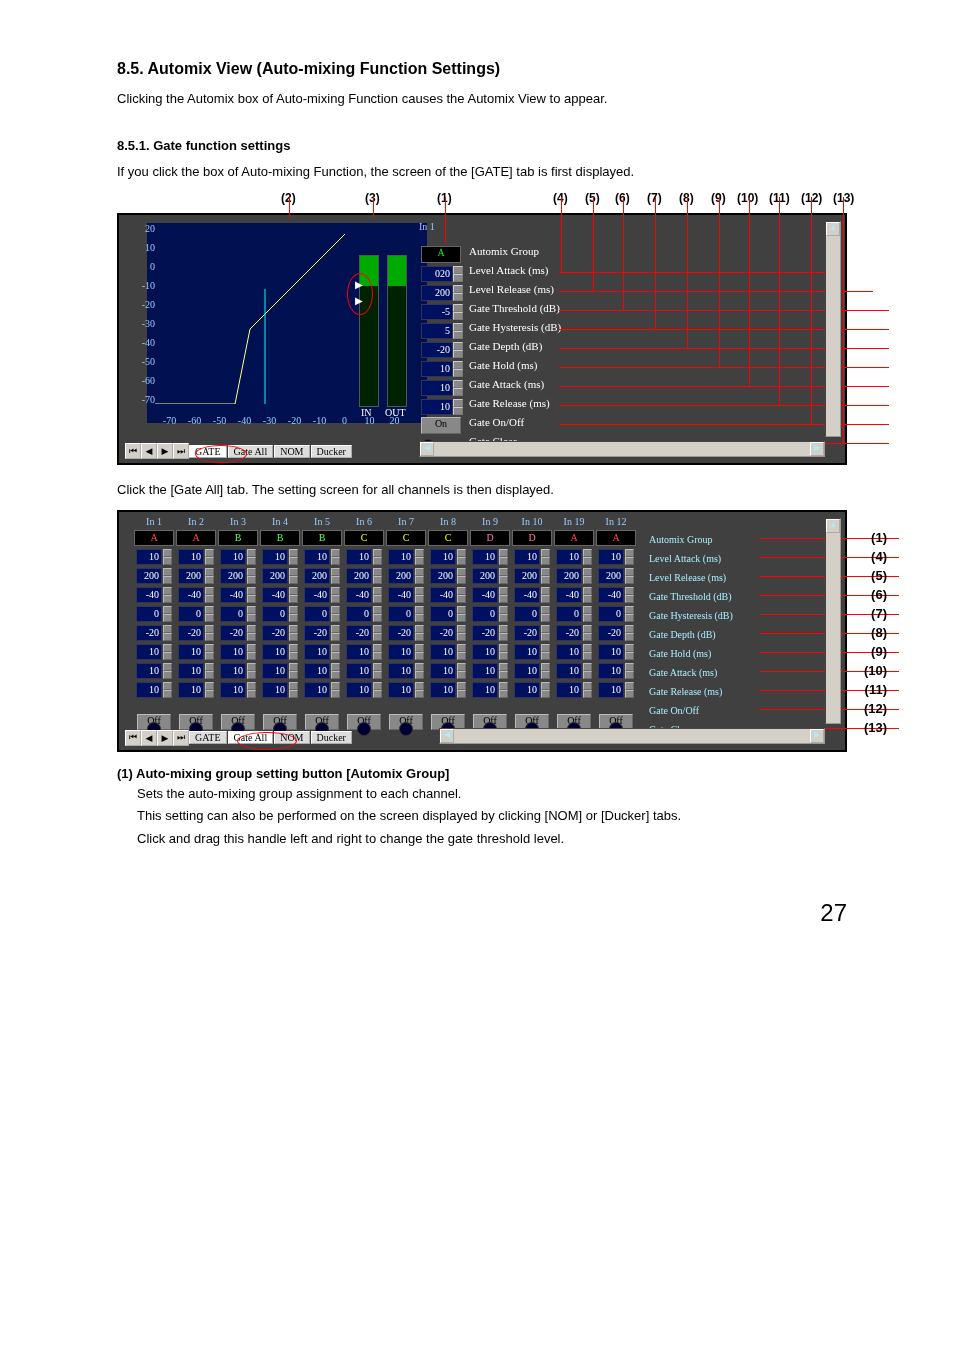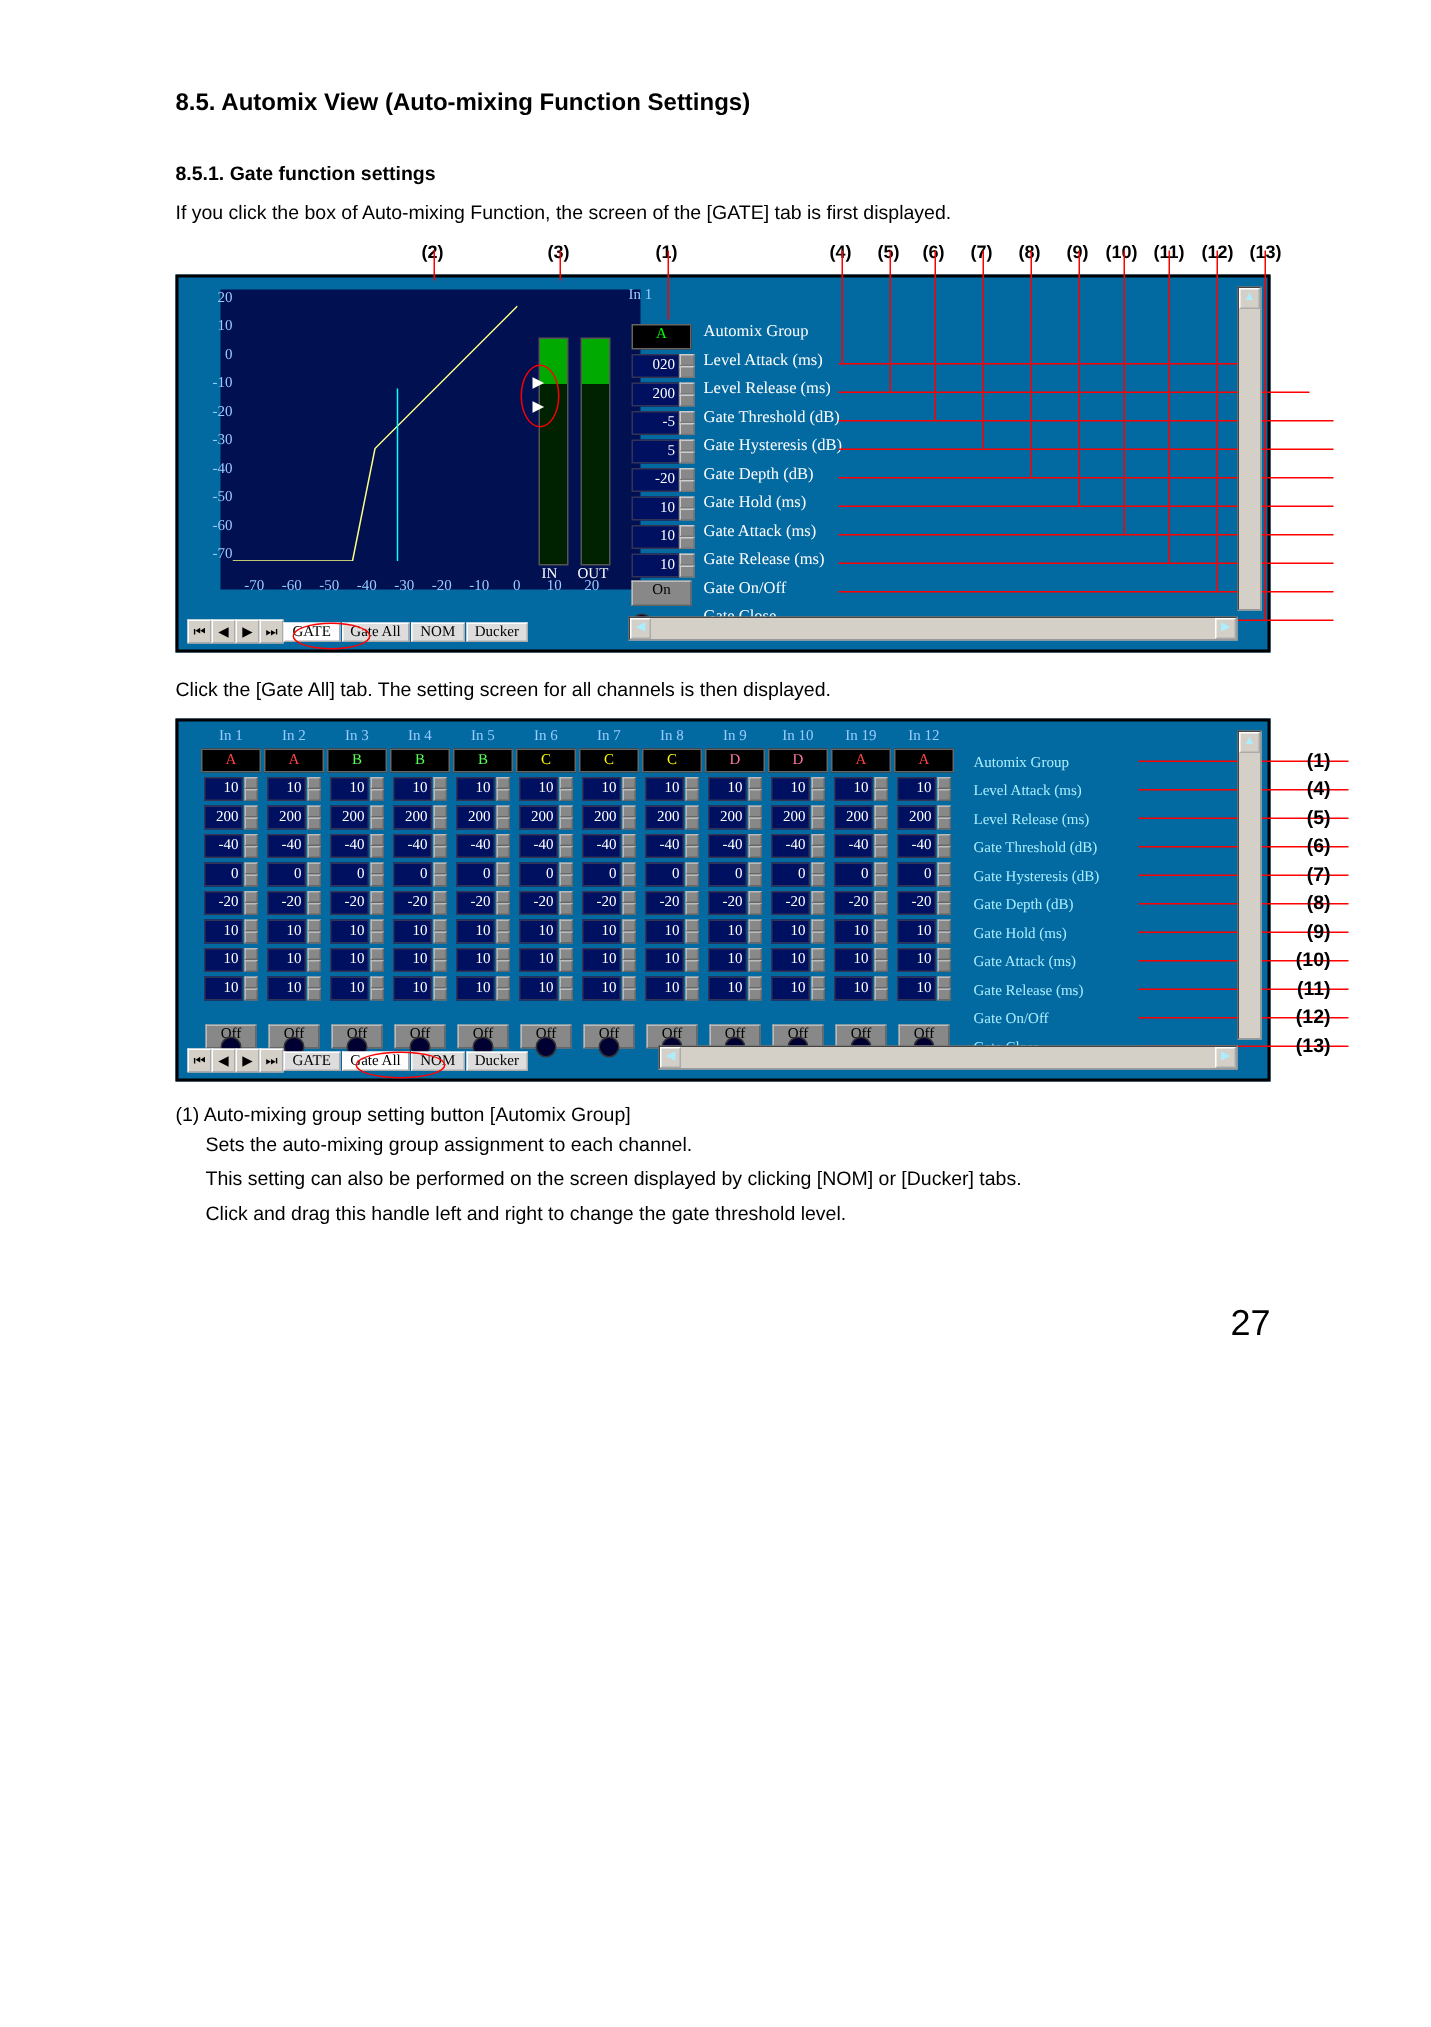--- a/index.html
+++ b/index.html
@@ -2,21 +2,21 @@
 <html><head>
 <meta charset="utf-8">
 <style>
   body{margin:0;background:#fff;font-family:Arial,Helvetica,sans-serif;font-size:13px;color:#000}
   .page{width:880px;margin:0 auto;padding:40px 70px 20px 80px;box-sizing:border-box;position:relative}
   h2{font-size:16px;margin:20px 0 12px 0}
   h3{font-size:13px;margin:30px 0 10px 0}
   p{margin:10px 0;line-height:1.4}
   .callouts{position:relative;height:20px;font-weight:bold;font-size:12px}
   .callouts span{position:absolute}
-  .scr{border:2px solid #000;background:#0369a1;color:#aef;font:10px Tahoma;position:relative}
+  .scr{border:2px solid #000;background:#404040;color:#aef;font:10px Tahoma;position:relative}
   .scr1{height:248px;margin-top:2px}
   .panel-bg{position:absolute;left:28px;top:8px;width:280px;height:200px;background:#001050}
   .scale-y{position:absolute;left:12px;top:8px;width:24px;text-align:right;color:#9cf;font:10px Tahoma}
   .scale-y div{height:19px}
   .scale-x{position:absolute;left:38px;top:200px;color:#9cf;font:10px Tahoma;letter-spacing:0}
   .scale-x span{display:inline-block;width:25px;text-align:center}
   .tlabel{position:absolute;left:304px;top:14px;font:11px Tahoma;color:#fff;text-align:left}
   .tlabel div{height:19px;white-space:nowrap}
   .valcol{position:absolute;left:302px;top:30px}
   .vrow{height:19px;display:flex;align-items:center}
@@ -51,29 +51,30 @@
   .gcell.g-D{color:#f7a}
   .numcell{display:flex;align-items:center;justify-content:flex-end}
   .numcell .n{width:22px;height:14px;border:1px solid #335;background:#001060;color:#fff;text-align:right;padding-right:2px;font:10px Tahoma;line-height:14px}
   .numcell .sp{width:9px;height:16px;display:flex;flex-direction:column;margin-left:1px}
   .numcell .sp b{flex:1;background:#888;border:1px outset #bbb}
   .labcol{position:absolute;left:530px;color:#aef;font:10px Tahoma}
   .labcol div{height:19px;line-height:19px;white-space:nowrap}
   .offbtn{width:32px;height:14px;border:1px outset #bbb;background:#888;text-align:center;line-height:13px;font:10px Tahoma;color:#000}
   .sideidx{position:absolute;right:-40px;font-weight:bold;font-size:13px}
 
-  .desc dt{font-weight:normal;margin-top:14px}
+  .desc dt{font-weight:bold;margin-top:14px}
   .desc dd{margin:4px 0 0 20px;line-height:1.45}
   .pgnum{text-align:right;font-size:24px;margin-top:50px}
 </style>
 </head>
 <body>
 
 <div class="page">
   <h2>8.5. Automix View (Auto-mixing Function Settings)</h2>
+  <p>Clicking the Automix box of Auto-mixing Function causes the Automix View to appear.</p>
   <h3>8.5.1. Gate function settings</h3>
   <p>If you click the box of Auto-mixing Function, the screen of the [GATE] tab is first displayed.</p>
 
   <div class="callouts">
     <span style="left:164px">(2)</span>
     <span style="left:248px">(3)</span>
     <span style="left:320px">(1)</span>
     <span style="left:436px">(4)</span>
     <span style="left:468px">(5)</span>
     <span style="left:498px">(6)</span>

